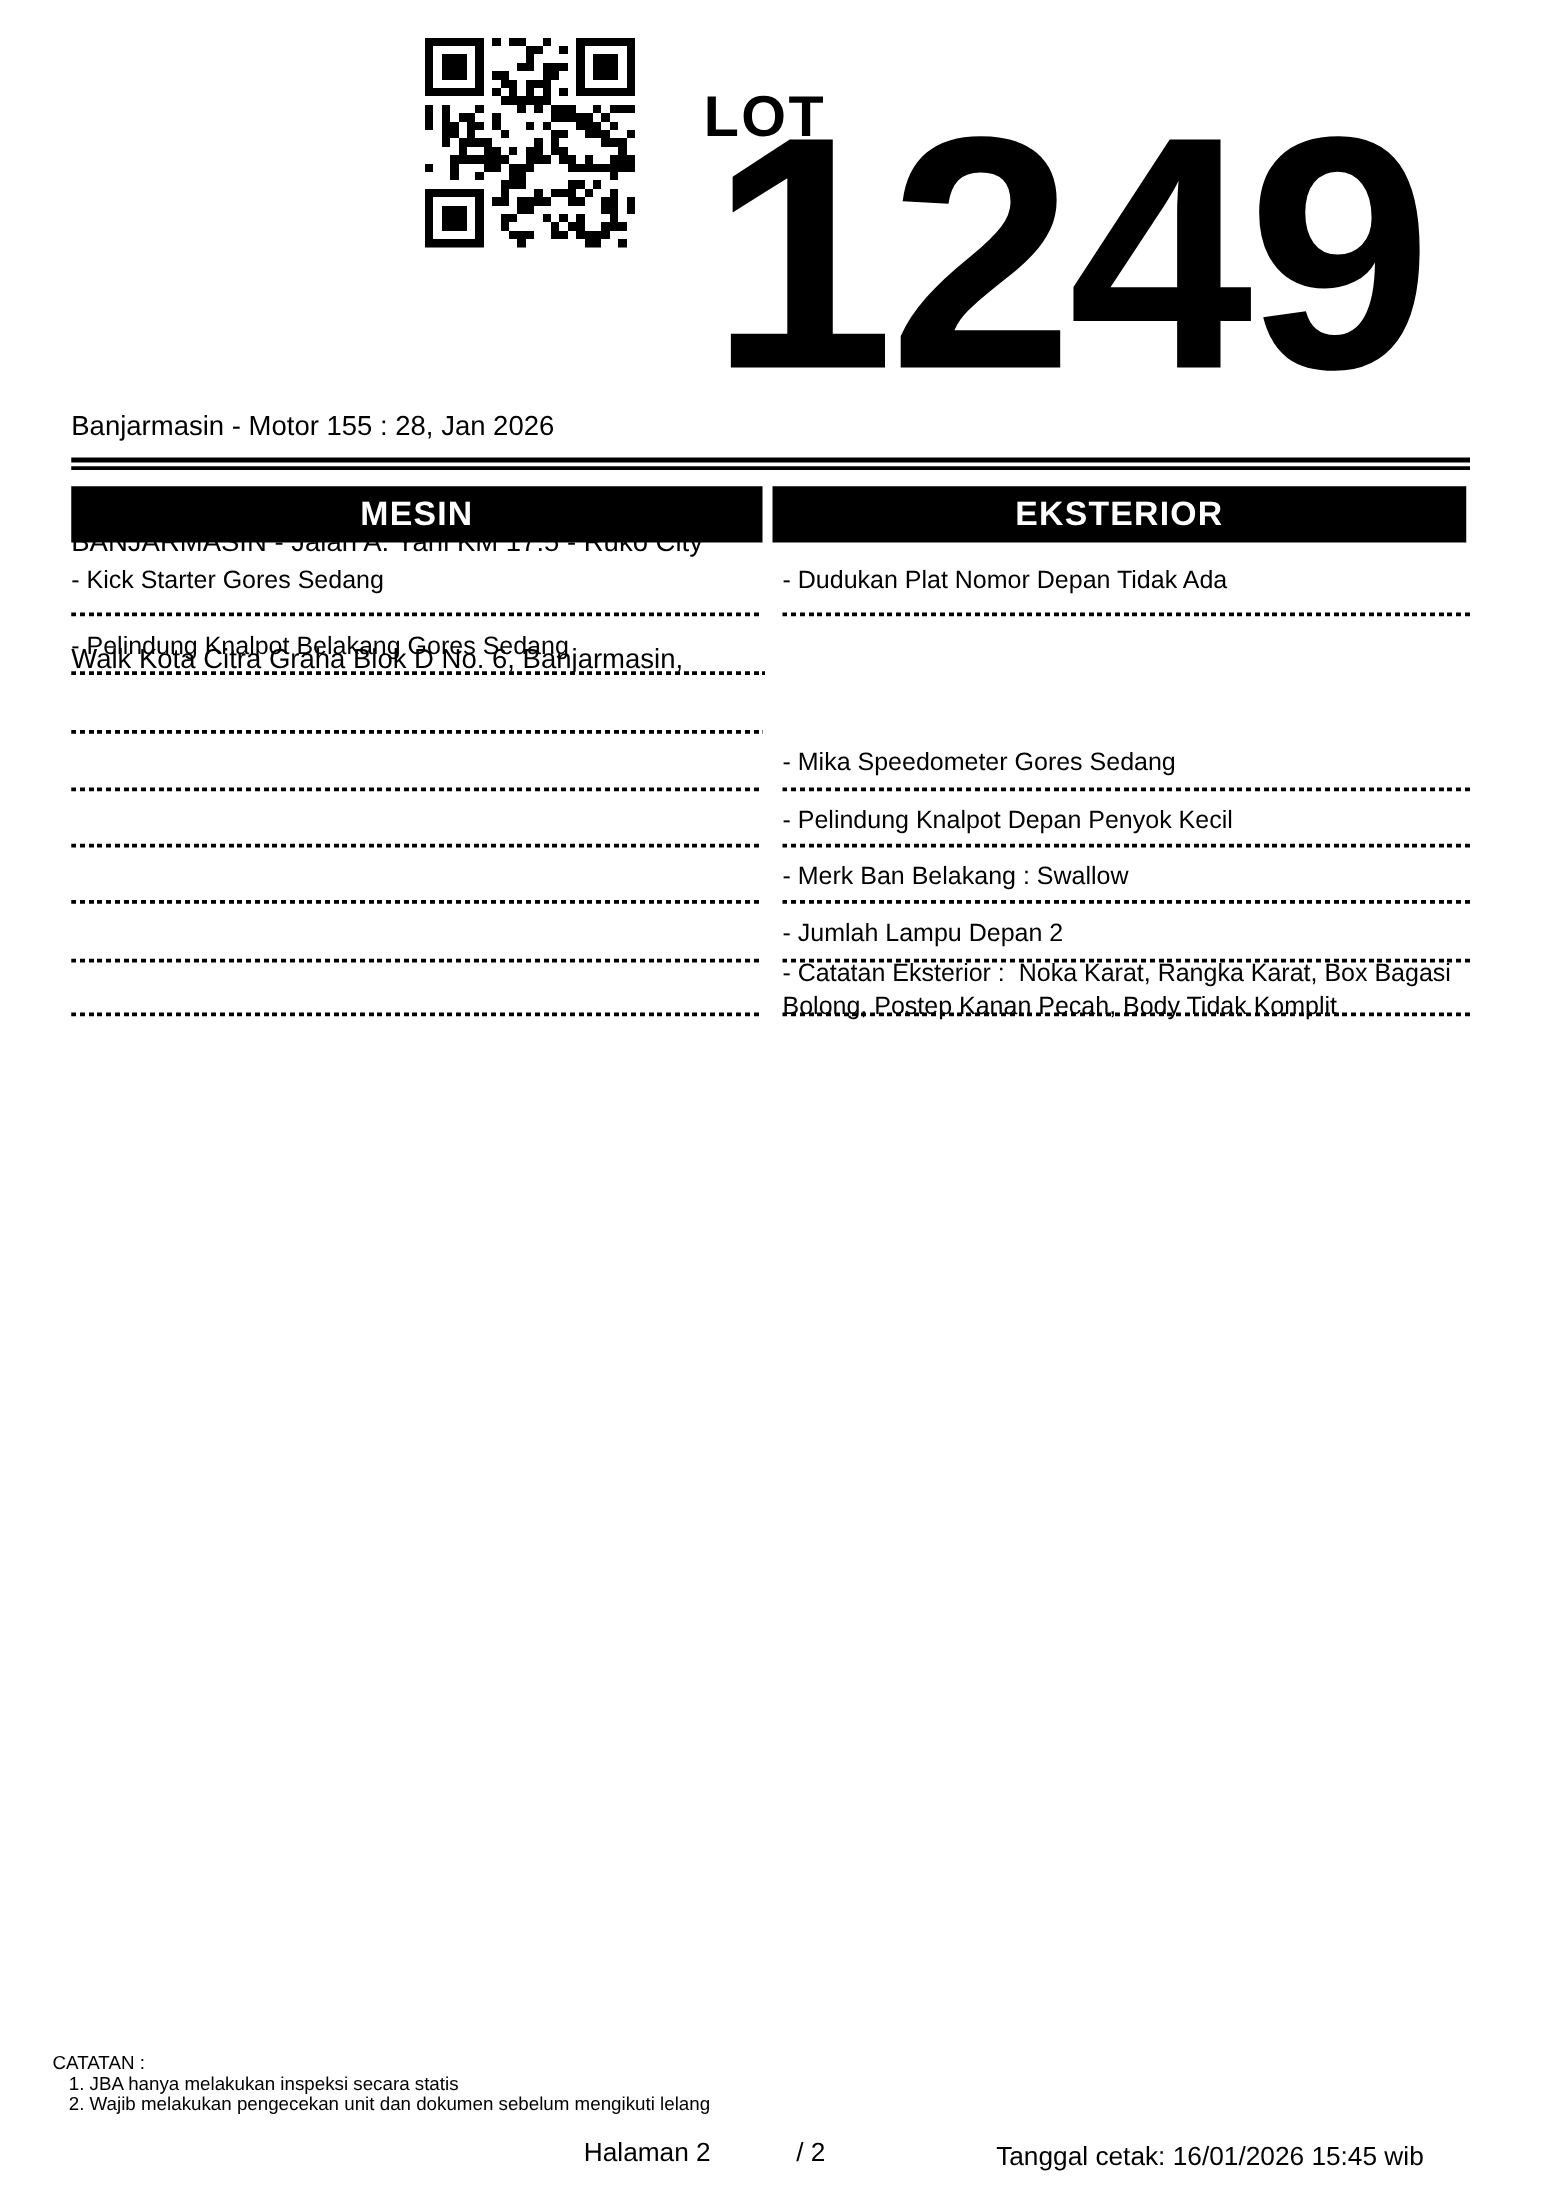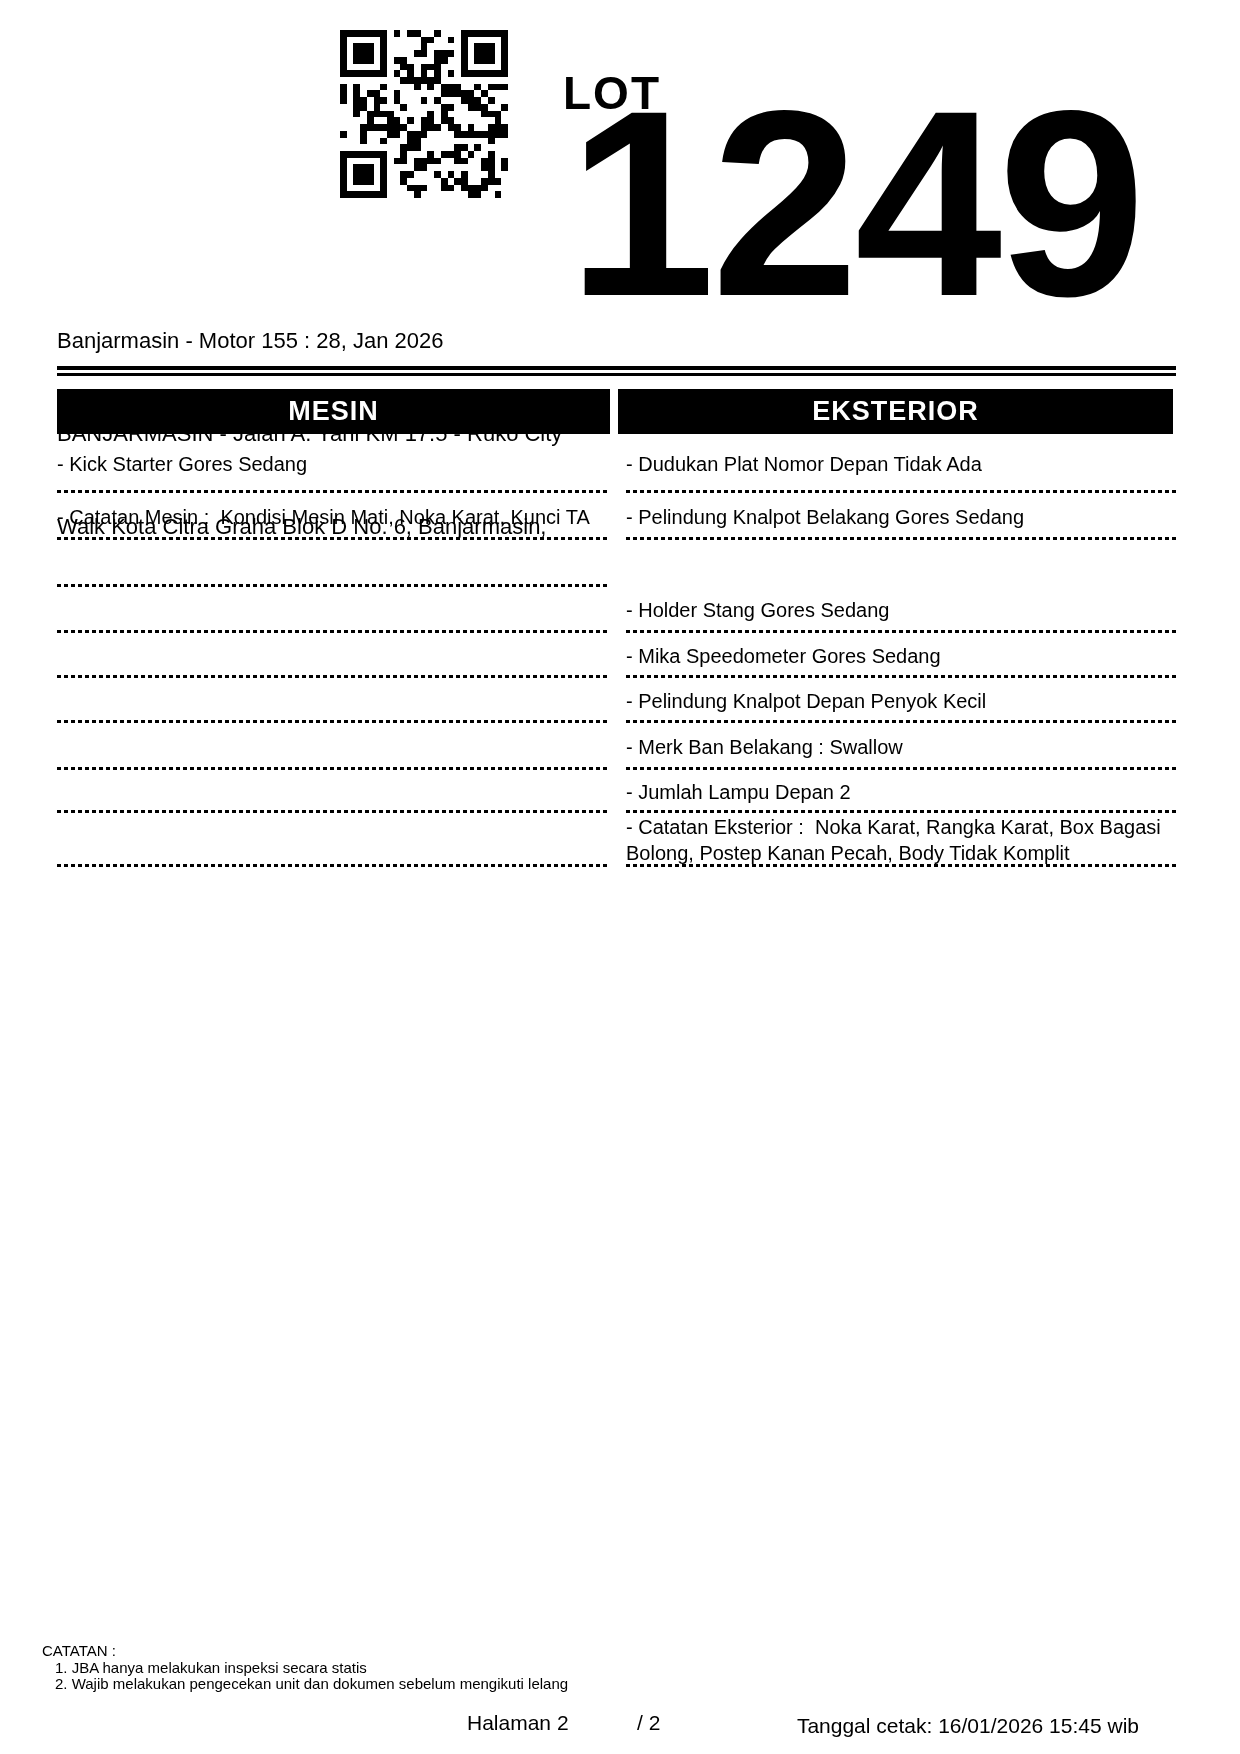--- a/index.html
+++ b/index.html
@@ -86,38 +86,27 @@
   <div class="rows">
     <div class="row">
       <div class="cell l">
           <span>- Kick Starter Gores Sedang</span>
         </div>
       <div class="cell r">
           <span>- Dudukan Plat Nomor Depan Tidak Ada</span>
         </div>
     </div>
     <div class="row">
-      <div class="cell l">
-          <span>- Catatan Mesin :  Kondisi Mesin Mati, Noka Karat, Kunci TA</span>
-        </div>
       <div class="cell r">
           <span>- Pelindung Knalpot Belakang Gores Sedang</span>
         </div>
     </div>
     <div class="row">
       <div class="cell l">
           <span></span>
-        </div>
-    </div>
-    <div class="row">
-      <div class="cell l">
-          <span></span>
-        </div>
-      <div class="cell r">
-          <span>- Holder Stang Gores Sedang</span>
         </div>
     </div>
     <div class="row">
       <div class="cell l">
           <span></span>
         </div>
       <div class="cell r">
           <span>- Mika Speedometer Gores Sedang</span>
         </div>
     </div>

